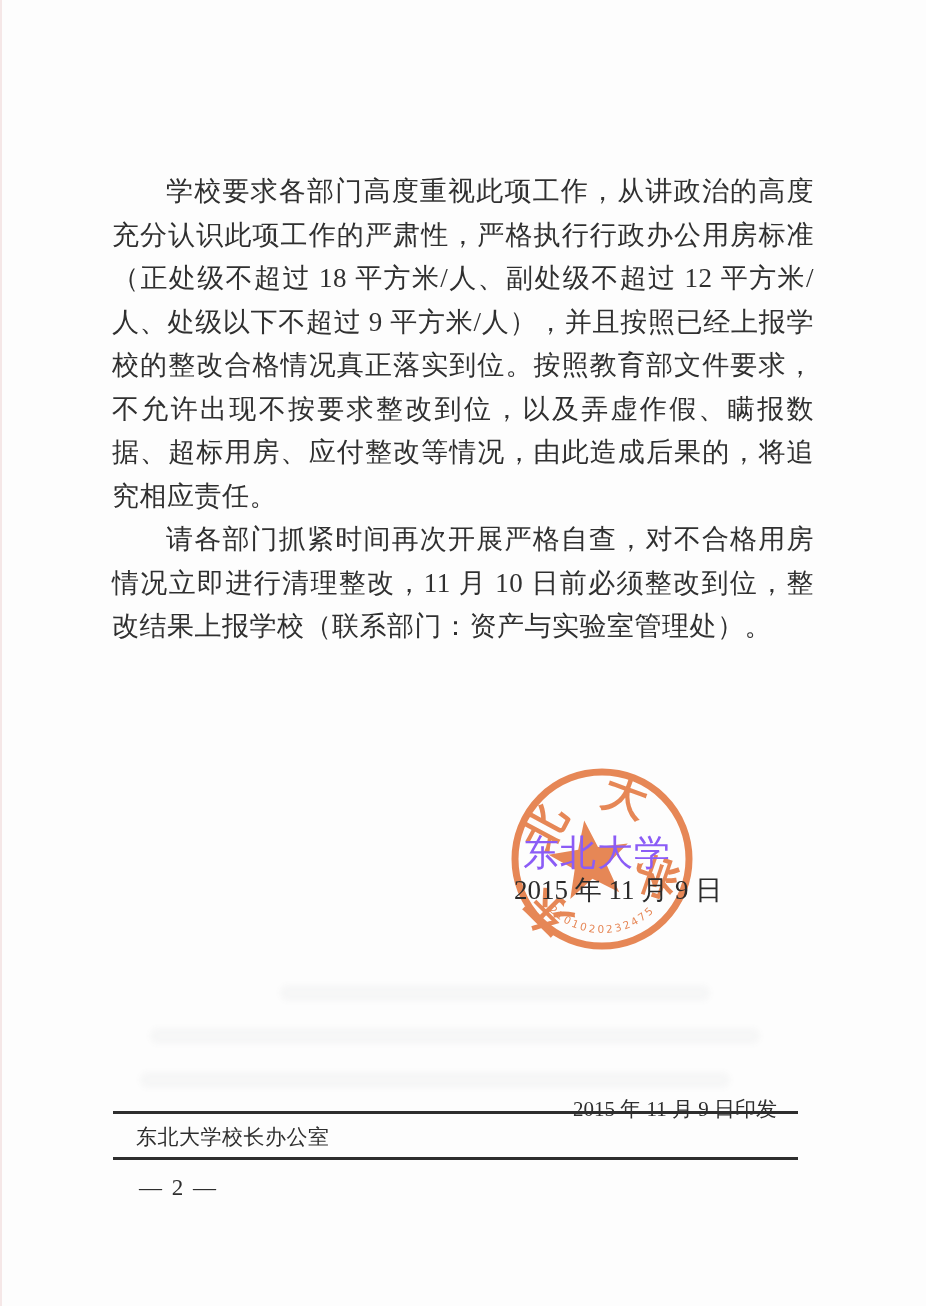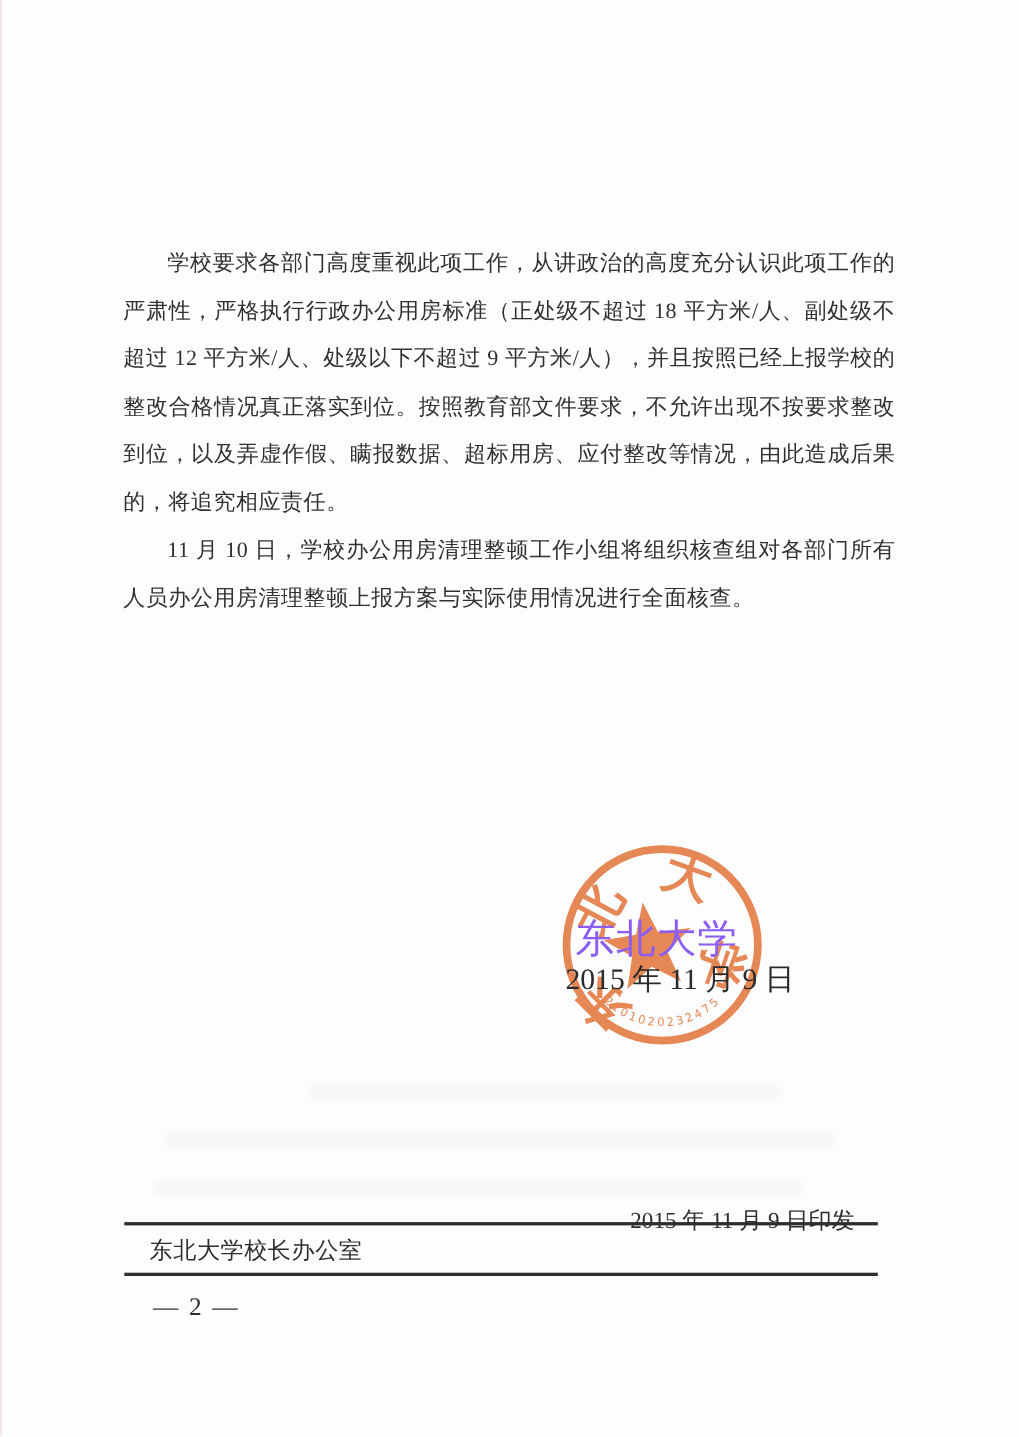--- a/index.html
+++ b/index.html
@@ -21,25 +21,24 @@
     position: absolute;
     left: 0; top: 0; bottom: 0;
     width: 2px;
     background: rgba(230, 190, 190, 0.35);
   }
   .body-text {
     position: absolute;
     left: 112px;
     top: 170px;
     width: 702px;
-    font-size: 20px;
+    font-size: 27px;
     line-height: 43.5px;
     text-align: justify;
     letter-spacing: 0.5px;
-    margin-top: 48px;
   }
   .body-text p {
     margin: 0;
     text-indent: 2em;
   }
   
   .seal {
     position: absolute;
     left: 507px;
     top: 766px;
@@ -127,21 +126,21 @@
     white-space: nowrap;
   }
 </style>
 </head>
 <body>
 
 <div class="page">
 
   <div class="body-text">
     <p>学校要求各部门高度重视此项工作，从讲政治的高度充分认识此项工作的严肃性，严格执行行政办公用房标准（正处级不超过 18 平方米/人、副处级不超过 12 平方米/人、处级以下不超过 9 平方米/人），并且按照已经上报学校的整改合格情况真正落实到位。按照教育部文件要求，不允许出现不按要求整改到位，以及弄虚作假、瞒报数据、超标用房、应付整改等情况，由此造成后果的，将追究相应责任。</p>
-    <p>11 月 10 日，学校办公用房清理整顿工作小组将组织核查组对各部门所有人员办公用房清理整顿上报方案与实际使用情况进行全面核查。</p>
+    <p>请各部门抓紧时间再次开展严格自查，对不合格用房情况立即进行清理整改，11 月 10 日前必须整改到位，整改结果上报学校（联系部门：资产与实验室管理处）。</p>
   </div>
 
   <svg class="seal" viewBox="0 0 190 190">
     <circle cx="95" cy="93" r="87" fill="none" stroke-width="7" stroke="#e5773f"></circle>
     <polygon points="77.2,54.4 91.0,81.0 120.8,77.6 99.7,99.0 112.2,126.2 85.4,112.8 63.3,133.1 67.7,103.5 41.6,88.7 71.2,83.8" fill="#e5773f"></polygon>
     <text class="seal-char" transform="translate(41,147) rotate(225)" fill="#e5773f">东</text>
     <text class="seal-char" transform="translate(37,61) rotate(-62)" fill="#e5773f">北</text>
     <text class="seal-char" transform="translate(118,31) rotate(20)" fill="#e5773f">大</text>
     <text class="seal-char" transform="translate(148,111) rotate(109)" fill="#e5773f">学</text>
     <path id="sealArc" d="M 30.9 130 A 74 74 0 0 0 159.1 130" fill="none"></path>

